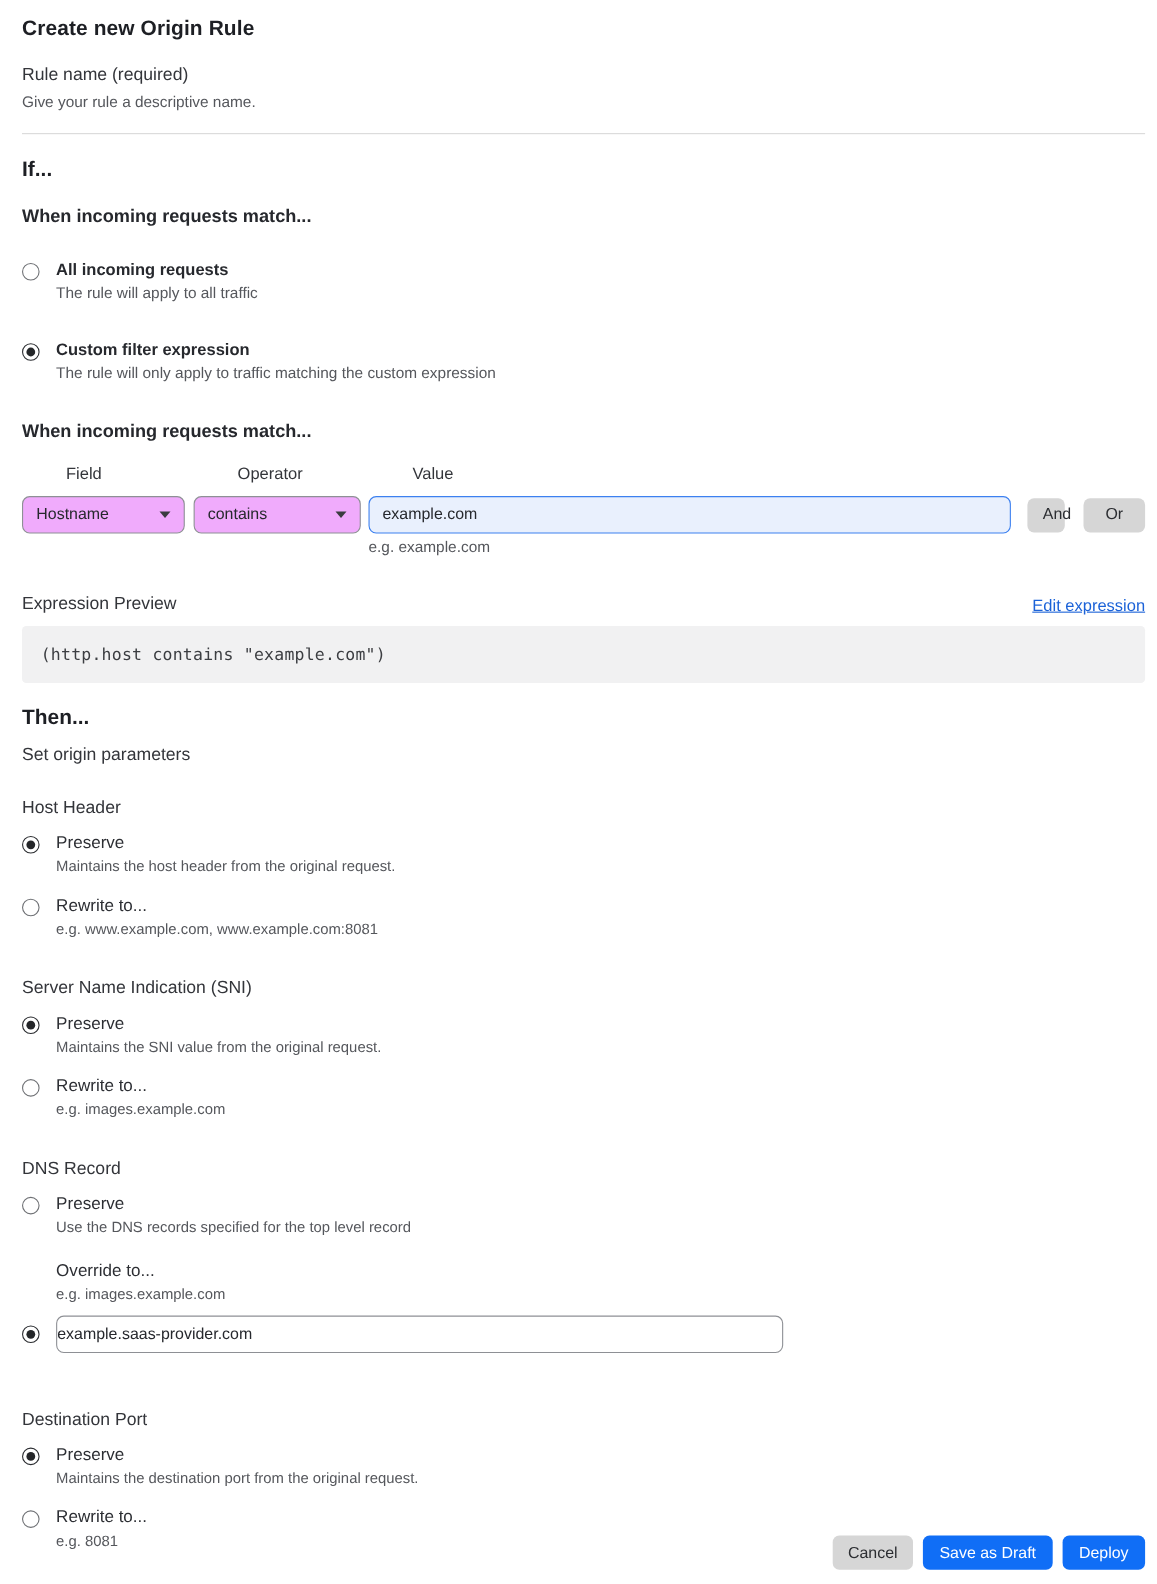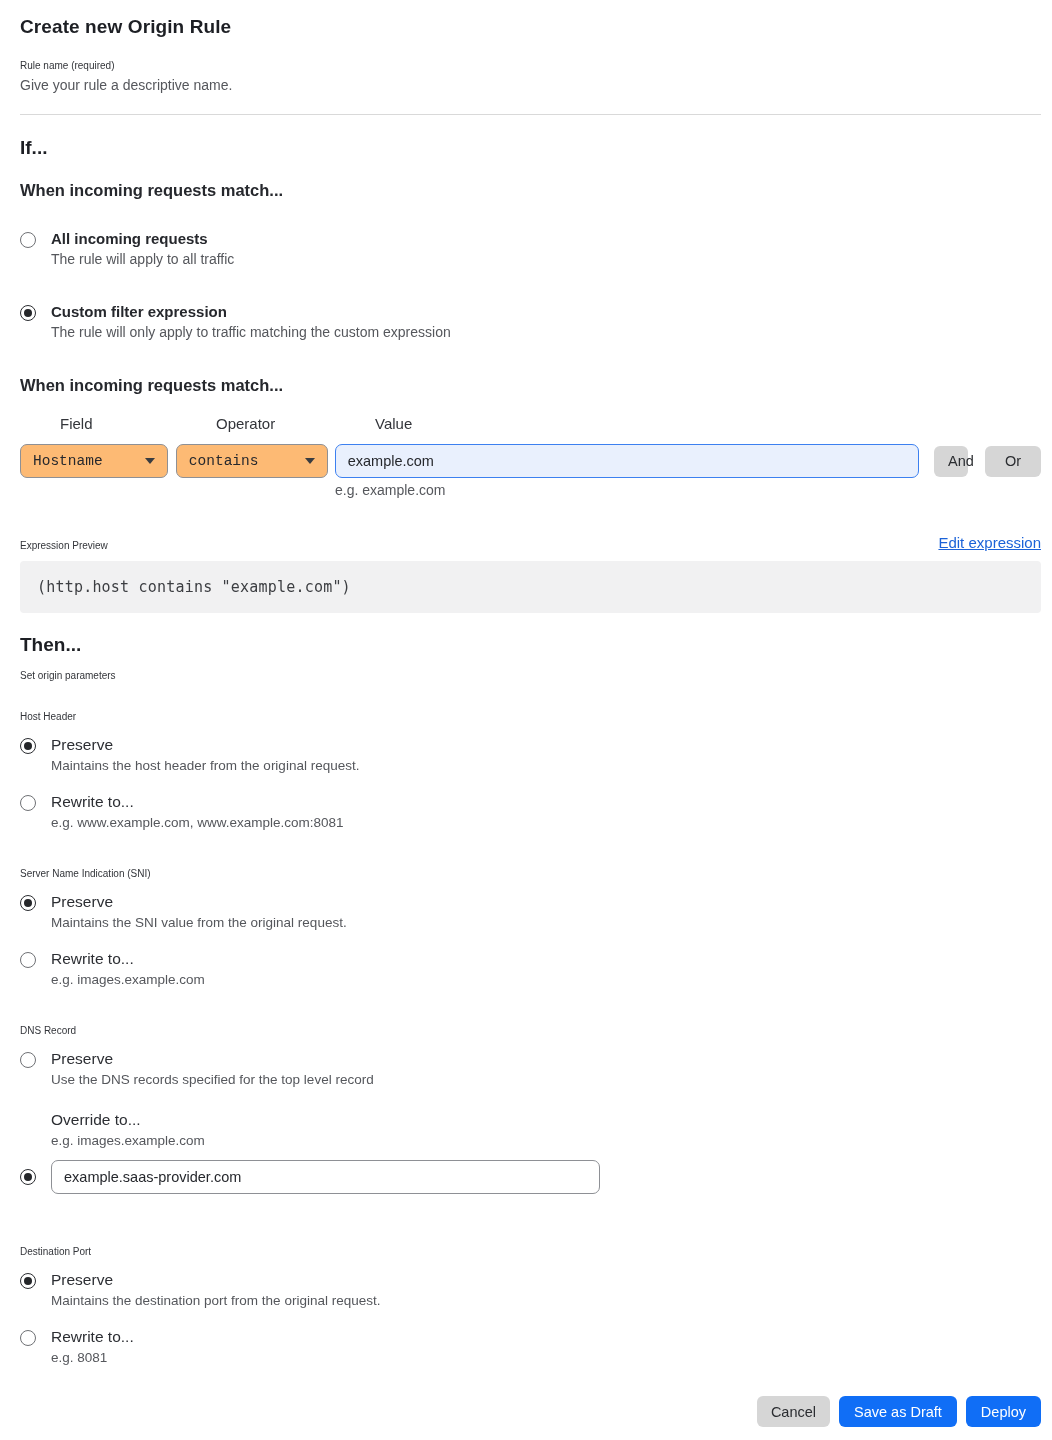--- a/index.html
+++ b/index.html
@@ -6,21 +6,21 @@
   html,body { background:#ffffff; }
   body {
     width:1052px; height:1440px;
     font-family:"Liberation Sans","DejaVu Sans",sans-serif;
     color:#26282d;
     padding:16px 11px 0 20px;
     position:relative;
   }
   .page-title { font-size:19px; font-weight:700; color:#1d1f24; letter-spacing:.1px; }
 
-  .field-label { font-size:10px; color:#33353a; }
+  .field-label { font-size:16px; color:#33353a; }
   .help-text { font-size:13.5px; color:#55575c; }
 
   .text-input {
     display:block; width:510px; height:34px;
     border:1.5px solid #3c80f0; border-radius:7px;
     padding:0 12px; font-size:14.5px; color:#26282d;
     font-family:"Liberation Sans","DejaVu Sans",sans-serif;
     outline:none; background:#fff;
   }
 
@@ -42,23 +42,23 @@
     border-radius:50%; background:#242629;
   }
   .radio-label-bold { font-size:15px; font-weight:700; color:#26282d; }
   .radio-label { font-size:15.5px; color:#2c2e33; }
   .radio-desc { font-size:13.5px; color:#55575c; margin-top:4px; }
 
   
   .builder-labels { display:flex; font-size:15px; color:#33353a;margin-left:40px; }
   .builder-row { display:flex; align-items:center; margin-top:12px; }
   .select-box {
-    height:34px; border:1px solid #8e9095; border-radius:7px; background:#fdba74;
+    height:34px; border:1px solid #8e9095; border-radius:7px; background:#f0abfc;
     display:flex; align-items:center; justify-content:space-between;
-    padding:0 12px; font-size:14.5px; color:#26282d; cursor:pointer;font-family:Liberation Mono, monospace;
+    padding:0 12px; font-size:14.5px; color:#26282d; cursor:pointer;
   }
   .caret {
     width:0; height:0; border-left:5.5px solid transparent; border-right:5.5px solid transparent;
     border-top:6.5px solid #3a3c40; margin-left:10px;
   }
   .value-input {
     width:585px; height:34px; border:1.5px solid #3c80f0; border-radius:7px;
     background:#e9f0fd; padding:0 12px; font-size:14.5px; color:#26282d;
     font-family:"Liberation Sans","DejaVu Sans",sans-serif; outline:none;
   }
@@ -72,22 +72,22 @@
   .preview-row { display:flex; justify-content:space-between; align-items:flex-end; }
   .edit-link { font-size:15px; color:#1b62d8; text-decoration:underline; cursor:pointer; }
   .code-block {
     margin-top:10px; background:#f1f1f2; border-radius:4px; height:52px;
     display:flex; align-items:center; padding:0 17px;
     font-family:"DejaVu Sans Mono","Liberation Mono",monospace;
     font-size:15px; color:#3c3e42; letter-spacing:.2px;
   }
 
   .origin-input {
-    width:549px; height:34px; border:1px solid #8e9095; border-radius:7px; background:#fff;
-    padding:0 12px; font-size:14.5px; color:#26282d;
+    width:661px; height:34px; border:1px solid #8e9095; border-radius:7px; background:#fff;
+    padding:0 0; font-size:14.5px; color:#26282d;
     font-family:"Liberation Sans","DejaVu Sans",sans-serif; outline:none;
   }
 
   .footer {
     position:absolute; right:11px; bottom:13px;
     display:flex; gap:9px;
   }
   .blue-btn {
     height:31px; background:#106ef6; border:none; border-radius:6px;
     font-size:14.5px; color:#ffffff; padding:0 15px; cursor:pointer;

